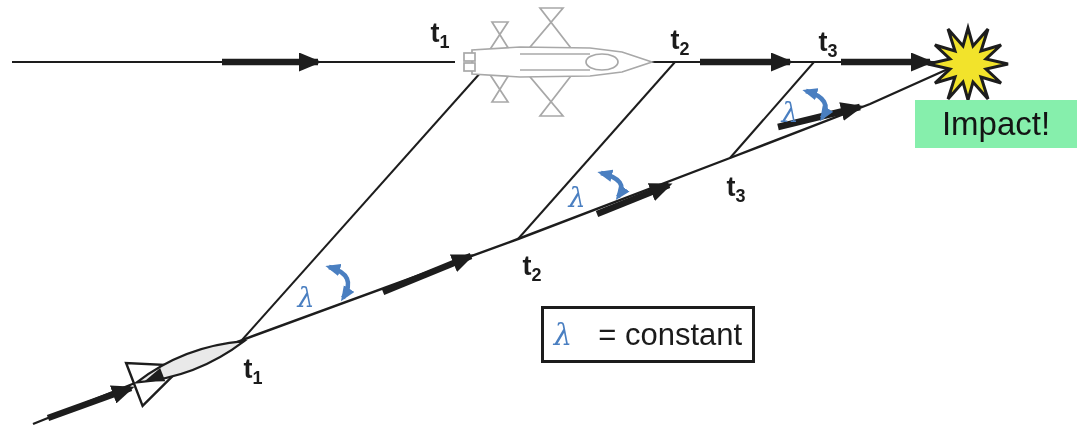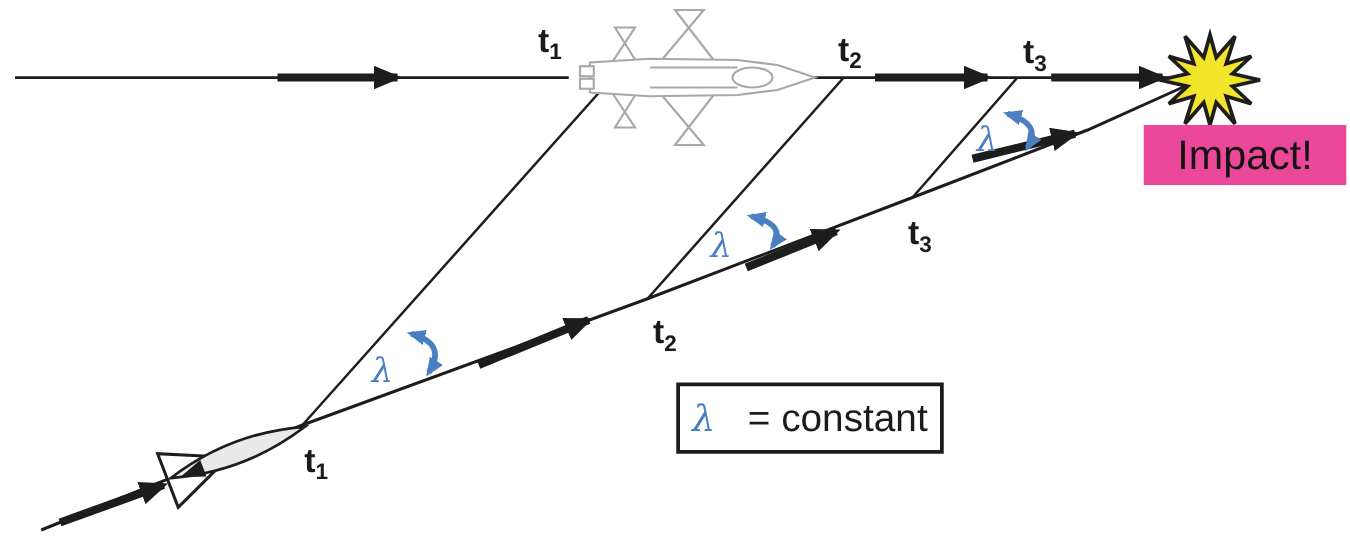--- a/index.html
+++ b/index.html
@@ -43,21 +43,21 @@
     display:flex;align-items:center;justify-content:center;
     font-size:31px;
     color:#1b1b1b;
   }
   .legend-box .lambda{font-size:29px;}
   .legend-box .legend-text{margin-left:26px;}
   .impact-box{
     position:absolute;
     left:915px;top:100px;
     width:162px;height:48px;
-    background:#ec4899;
+    background:#86efac;
     display:flex;align-items:center;justify-content:center;
     font-size:33px;
     color:#141414;
   }
 </style>
 </head>
 <body>
 
 <div class="stage">
 

